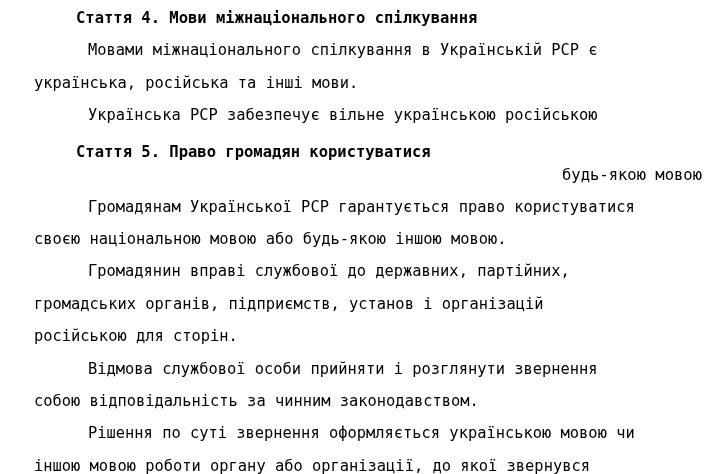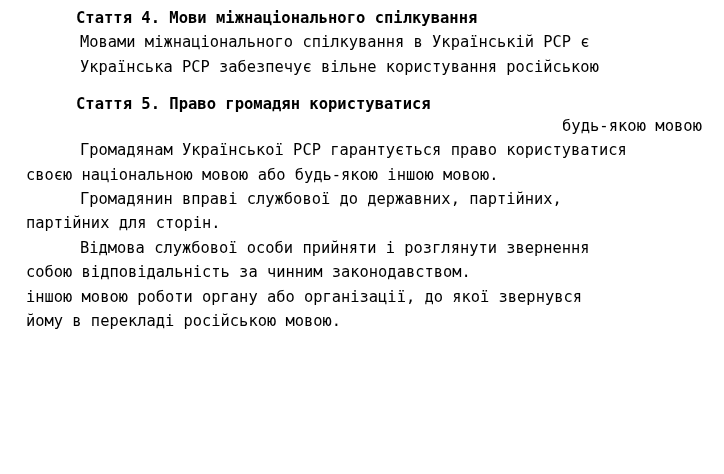--- a/index.html
+++ b/index.html
@@ -35,21 +35,21 @@
     font-size: 15.5px;
     line-height: 1.30;
     margin: 0;
     padding-left: 178px;
     white-space: nowrap;
     text-align: right;
   }
   p.para {
     font-size: 15.4px;
     line-height: 1.325;
-    margin: 4px;
+    margin: 12px;
     text-align: justify;
     text-indent: 54px;
     text-justify: inter-word;
     word-spacing: 0px;
     hyphens: none;
   }
   .gap-before {
     margin-top: 17px;
   }
   .gap-small {
@@ -67,52 +67,61 @@
 <div class="page">
 
   <h2 class="article-heading">
     <span class="art-num">Стаття 4.</span>
     <span>Мови міжнаціонального спілкування</span>
   </h2>
 
   <p class="para gap-before">
     <span class="jz">Мовами  міжнаціонального  спілкування  в  Українській  РСР  є</span>
   </p>
+  <p class="para" style="text-indent:0">
+    <span>українська, російська та інші мови.</span>
+  </p>
 
   <p class="para">
-    <span class="jz">Українська  РСР  забезпечує  вільне  користування  російською</span>
+    <span class="jz">Українська  РСР  забезпечує  вільне  українською  російською</span>
   </p>
 
   <h2 class="article-heading gap-before">
     <span class="art-num">Стаття 5.</span>
     <span>Право громадян користуватися</span>
   </h2>
   <div class="heading-cont">будь-якою мовою</div>
 
   <p class="para gap-before">
     <span>Громадянам Української РСР гарантується  право  користуватися</span>
   </p>
   <p class="para" style="text-indent:0">
     <span>своєю національною мовою або будь-якою іншою мовою.</span>
   </p>
 
   <p class="para">
     <span>Громадянин   вправі   службової   до  державних,  партійних,</span>
   </p>
   <p class="para" style="text-indent:0">
-    <span>партійних для сторін.</span>
+    <span>громадських   органів,   підприємств,   установ   і   організацій</span>
+  </p>
+  <p class="para" style="text-indent:0">
+    <span>російською для сторін.</span>
   </p>
 
   <p class="para">
     <span>Відмова  службової  особи  прийняти  і  розглянути  звернення</span>
   </p>
   <p class="para" style="text-indent:0">
     <span>собою відповідальність за чинним законодавством.</span>
   </p>
 
+  <p class="para gap-small">
+    <span>Рішення по суті звернення оформляється українською  мовою  чи</span>
+  </p>
   <p class="para" style="text-indent:0">
     <span>іншою  мовою  роботи  органу  або  організації,  до якої звернувся</span>
   </p>
   <p class="para" style="text-indent:0">
     <span>йому в перекладі російською мовою.</span>
   </p>
 
 </div>
 
 </body></html>

